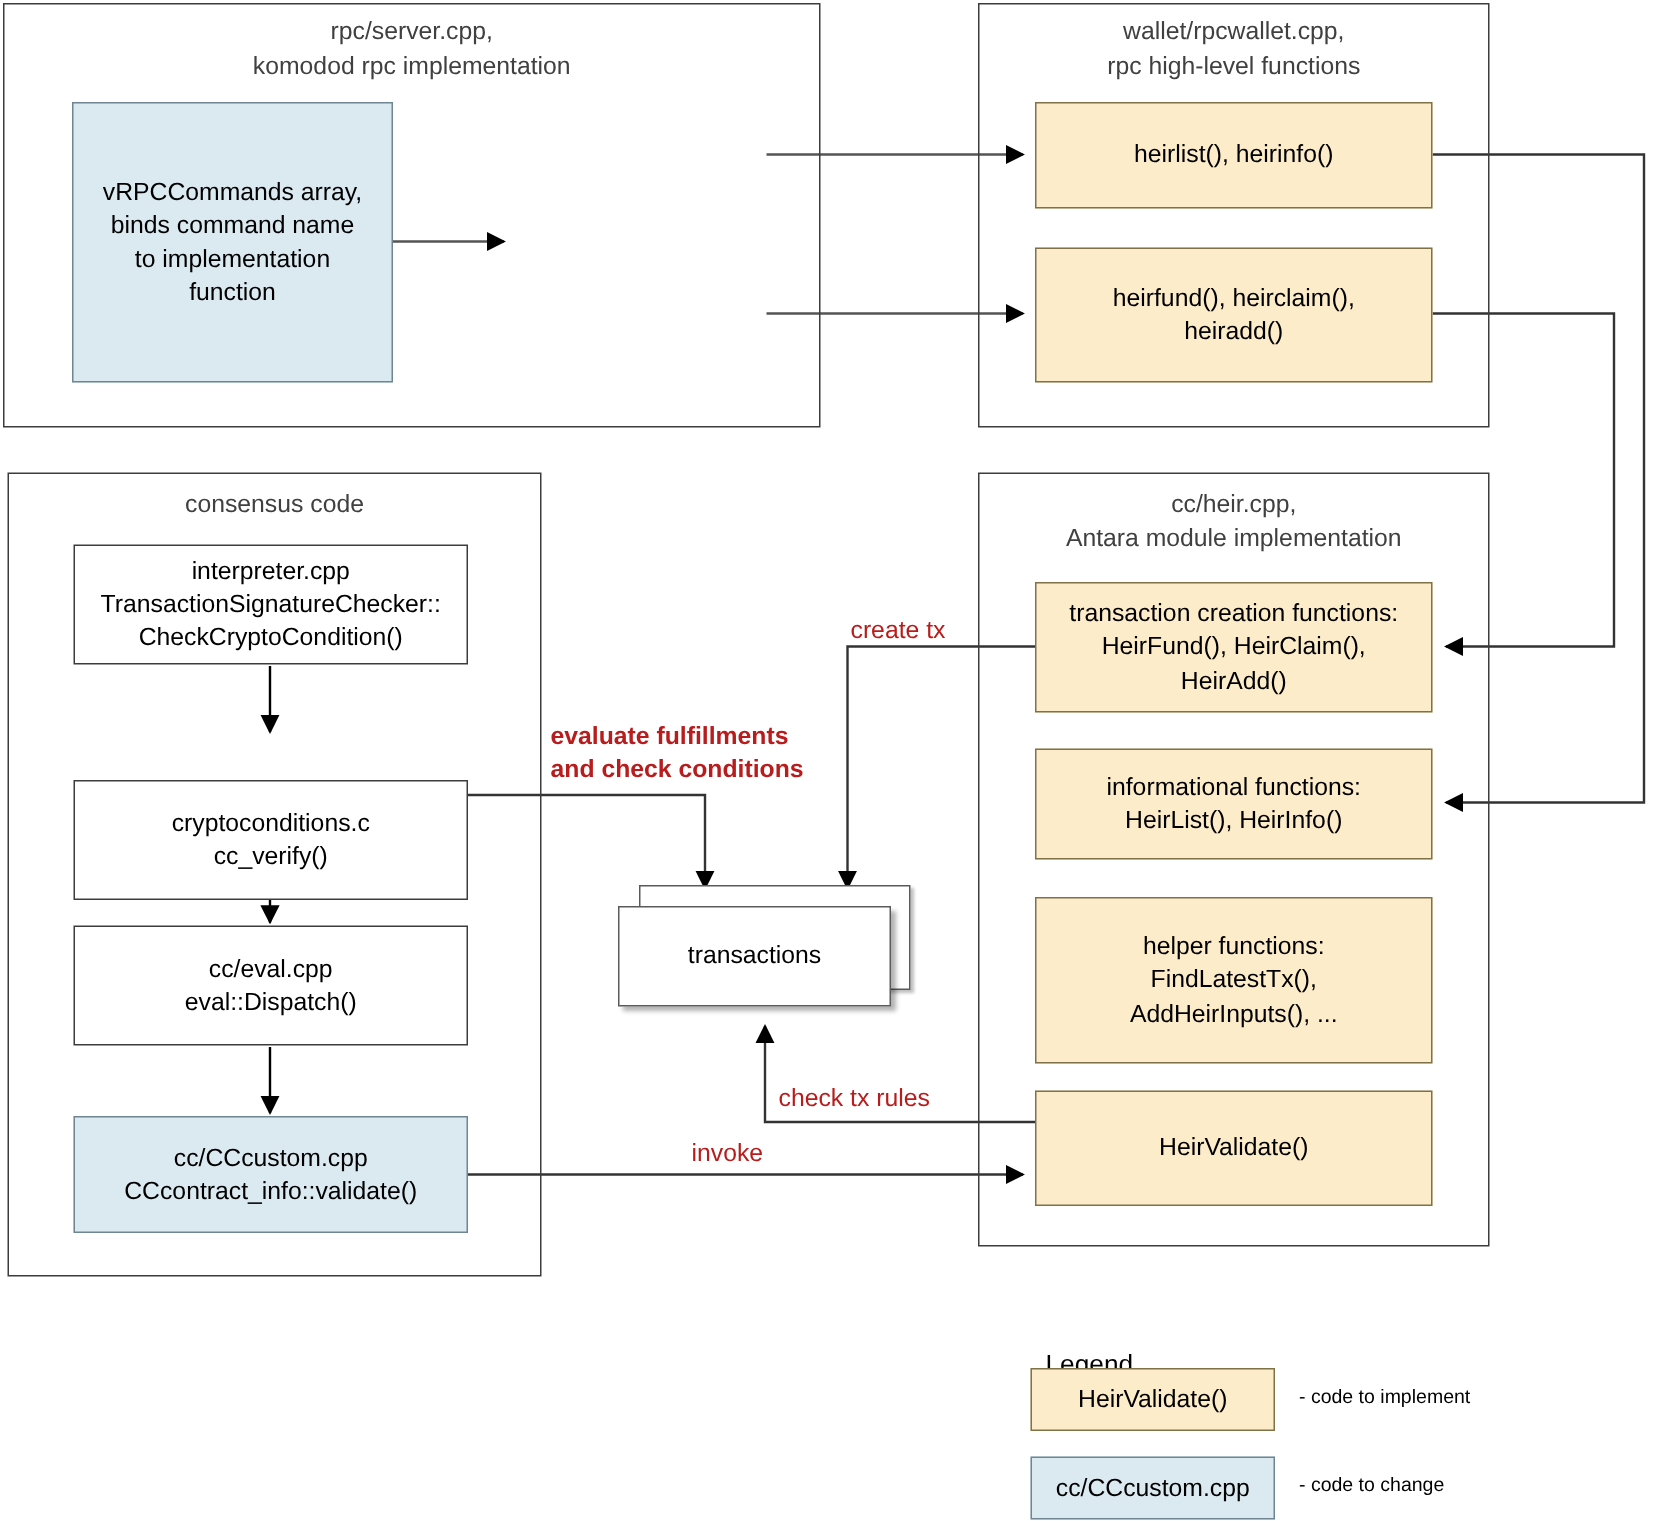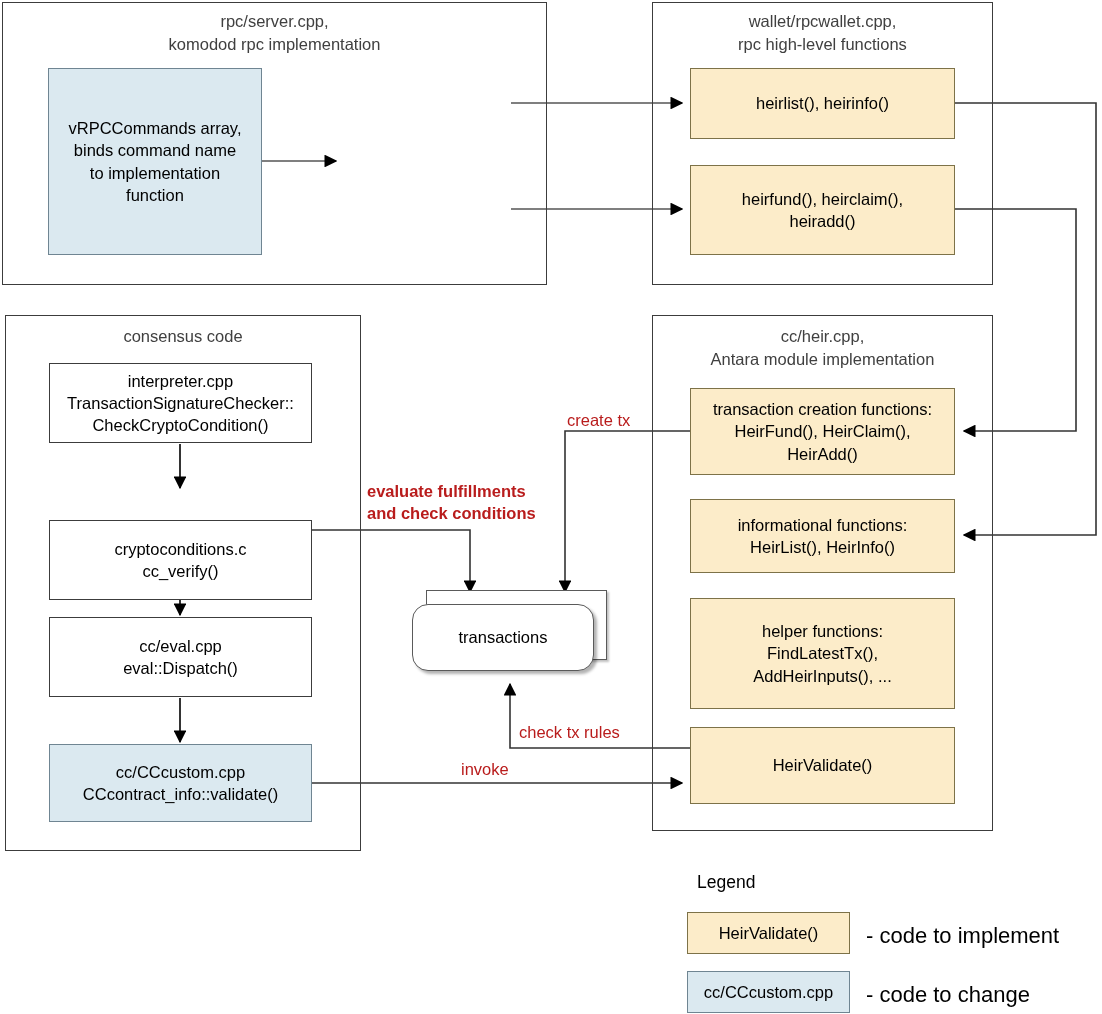--- a/index.html
+++ b/index.html
@@ -98,21 +98,21 @@
   .legend-swatch {
     position: absolute;
     box-sizing: border-box;
     display: flex;
     align-items: center;
     justify-content: center;
     font-size: 16.5px;
   }
   .legend-text {
     position: absolute;
-    font-size: 22px;
+    font-size: 13px;
   }
 </style>
 </head>
 <body>
 
 <div id="canvas">
 
   <svg class="wires" viewBox="0 0 1102 1014">
     <defs>
       <marker id="arrow" viewBox="0 0 10 10" refX="9" refY="5" markerWidth="8" markerHeight="8" orient="auto-start-reverse">
@@ -191,34 +191,34 @@
   <div class="box node yellow" style="left:690px; top:499px; width:265px; height:74px;">informational functions:
 HeirList(), HeirInfo()</div>
 
   <div class="box node yellow" style="left:690px; top:598px; width:265px; height:111px;">helper functions:
 FindLatestTx(),
 AddHeirInputs(), ...</div>
 
   <div class="box node yellow" style="left:690px; top:727px; width:265px; height:77px;">HeirValidate()</div>
 
   <div class="stack-back" style="left:426px; top:590px; width:181px; height:70px;"></div>
-  <div class="stack-front" style="left:412px; top:604px; width:182px; height:67px;border-radius:16px;">
+  <div class="stack-front" style="left:412px; top:604px; width:182px; height:67px;">
     <span>transactions</span>
   </div>
 
   <div class="edge-label" style="left:567px; top:409px;">create tx</div>
 
   <div class="edge-label" style="left:367px; top:480px;font-weight:bold;">evaluate fulfillments
 and check conditions</div>
 
   <div class="edge-label" style="left:519px; top:721px;">check tx rules</div>
 
   <div class="edge-label" style="left:461px; top:758px;">invoke</div>
 
-  <div class="legend-title" style="left:697px; top:872px;">Legend</div>
+  <div class="legend-title" style="left:697px; top:899px;">Legend</div>
 
   <div class="legend-swatch node yellow" style="left:687px; top:912px; width:163px; height:42px;">HeirValidate()</div>
   <div class="legend-text" style="left:866px; top:923px;">- code to implement</div>
 
   <div class="legend-swatch node blue" style="left:687px; top:971px; width:163px; height:42px;">cc/CCcustom.cpp</div>
   <div class="legend-text" style="left:866px; top:982px;">- code to change</div>
 
 </div>
 
 </body></html>

